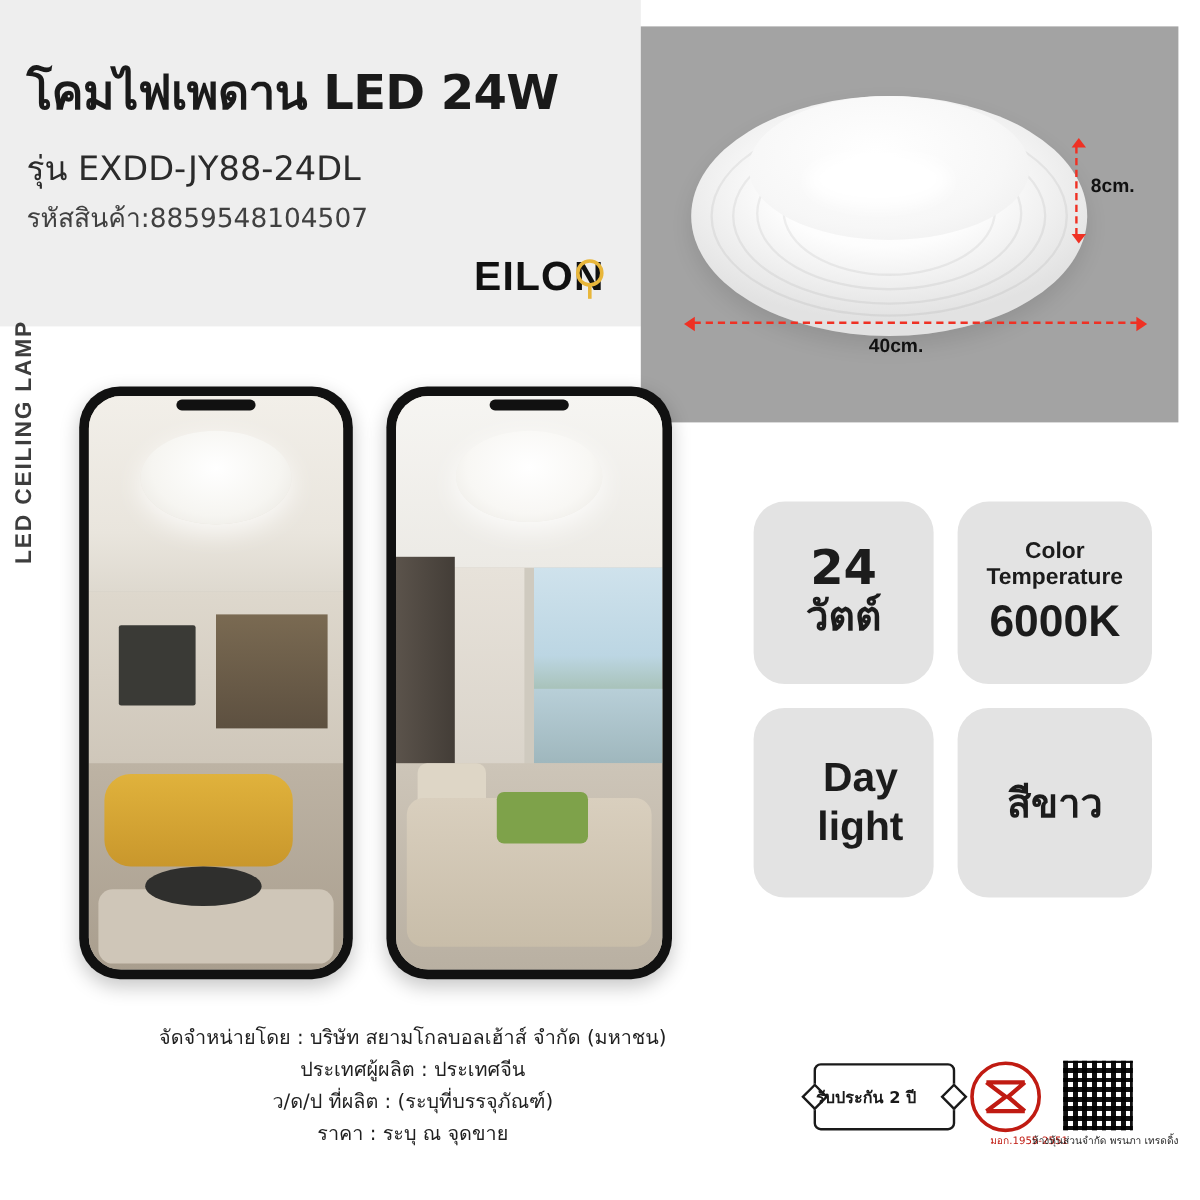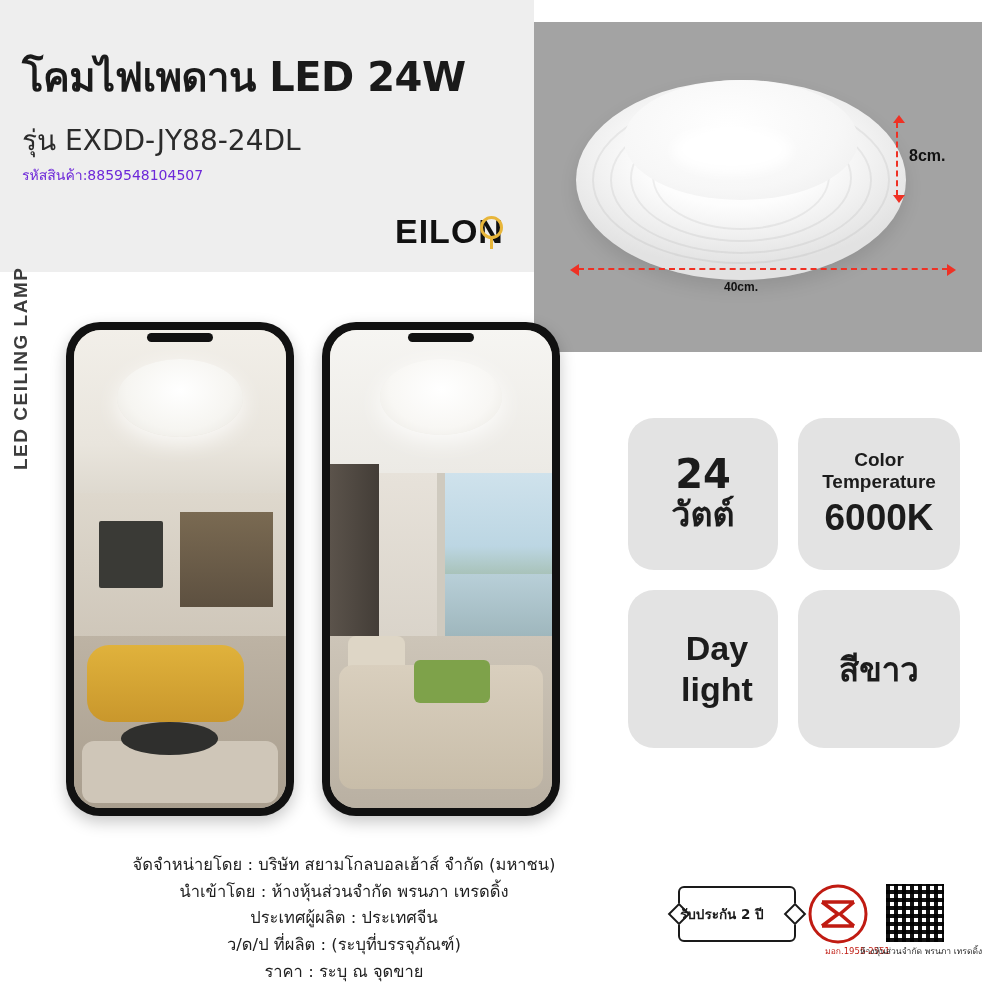--- a/index.html
+++ b/index.html
@@ -34,22 +34,22 @@
   .title-model {
     position: absolute;
     left: 22px; top: 118px;
     font-size: 28px;
     color: #2b2b2b;
     white-space: nowrap;
   }
   .title-code {
     position: absolute;
     left: 22px; top: 164px;
-    font-size: 14px;
-    color: #6d28d9;
+    font-size: 22px;
+    color: #404040;
     white-space: nowrap;
   }
 
   
   .brand-logo {
     position: absolute;
     left: 395px; top: 212px;
     width: 135px; height: 46px;
   }
   .brand-text {
@@ -156,21 +156,21 @@
     position: absolute;
     top: -6px;
     border-top: 6px solid transparent;
     border-bottom: 6px solid transparent;
   }
   .dim-h:before { left: -8px; border-right: 9px solid #ef3124; }
   .dim-h:after  { right: -8px; border-left: 9px solid #ef3124; }
   .dim-h-label {
     position: absolute;
     left: 190px; top: 258px;
-    font-size: 12px; font-weight: 700; color: #111;
+    font-size: 16px; font-weight: 700; color: #111;
     font-family: "Liberation Sans", sans-serif;
   }
 
   
   .side-label {
     position: absolute;
     left: 10px; top: 470px;
     width: 250px;
     transform: rotate(-90deg);
     transform-origin: 0 0;
@@ -494,21 +494,20 @@
       <div class="t-day">light</div>
     </div>
 
     <div class="tile tile-color">
       <div class="t-thai">สีขาว</div>
     </div>
   </div>
 
   <div class="footer-text">
     <div>จัดจำหน่ายโดย : บริษัท สยามโกลบอลเฮ้าส์ จำกัด (มหาชน)</div>
-    <div>นำเข้าโดย : ห้างหุ้นส่วนจำกัด พรนภา เทรดดิ้ง</div>
     <div>ประเทศผู้ผลิต : ประเทศจีน</div>
     <div>ว/ด/ป ที่ผลิต : (ระบุที่บรรจุภัณฑ์)</div>
     <div>ราคา : ระบุ ณ จุดขาย</div>
   </div>
 
   <div class="badge-warranty">
     <span>รับประกัน 2 ปี</span>
   </div>
 
   <div class="tis-mark">

